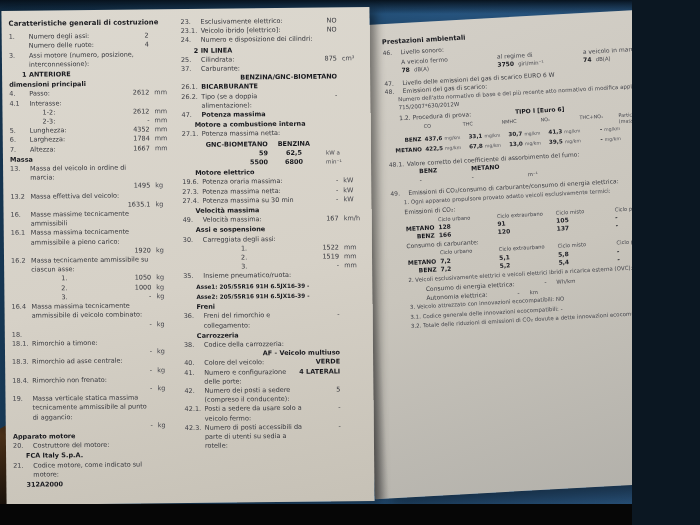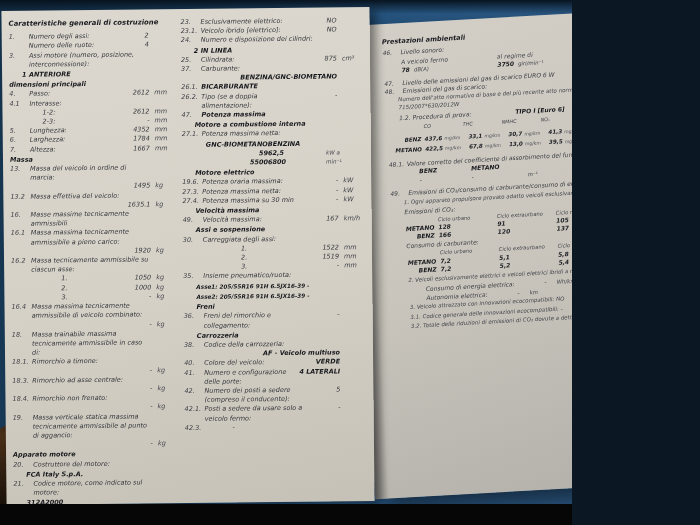--- a/index.html
+++ b/index.html
@@ -1,18 +1,18 @@
 <!DOCTYPE html>
 <html><head>
 <meta charset="utf-8">
 <style>
   html,body{margin:0;padding:0;background:#0b1722;}
-  .scene{position:relative;width:572px;height:525px;overflow:hidden;
+  .scene{position:relative;width:632px;height:525px;overflow:hidden;
     background:linear-gradient(100deg,#15334d 0%,#1d4568 30%,#275580 62%,#2f5e8c 100%);
-    font-family:"DejaVu Sans",sans-serif;color:#35363c;font-style:italic;}
+    font-family:"DejaVu Sans",sans-serif;color:#35363c;}
   .scene::after{content:"";position:absolute;inset:0;pointer-events:none;
     background:radial-gradient(120% 90% at 50% 40%,rgba(0,0,0,0) 60%,rgba(0,0,0,.28) 100%);}
   .top-strip{position:absolute;left:0;top:0;width:100%;height:14px;
     background:linear-gradient(180deg,rgba(6,16,26,.95),rgba(6,16,26,0));}
   .bottom-bar{position:absolute;left:0;bottom:0;width:100%;height:21px;background:#060606;z-index:6;}
   .corner-wood{position:absolute;left:0;bottom:18px;width:40px;height:92px;z-index:1;
     background:linear-gradient(15deg,#17100a,#4a3018 70%,#2a1b10);
     clip-path:polygon(0 15%,60% 0,100% 50%,55% 100%,0 100%);}
   .page{position:absolute;overflow:hidden;}
   .page.left{left:4px;top:9px;width:368px;height:494px;z-index:3;
@@ -37,21 +37,21 @@
   .b{font-weight:bold;color:#191a1f;}
   .hl{font-weight:bold;color:#1b1c21;margin-top:1px;}
   .ind1{padding-left:13px;}
   .ind2{padding-left:30px;}
   .ind3{padding-left:38px;}
   .small{font-size:5.7px;}
   
   .pt{margin:1px 0 1px 0;}
   .ptr{display:flex;align-items:baseline;}
   .ptc1{flex:none;width:86px;text-align:right;}
-  .ptc2{flex:none;width:52px;text-align:left;}
+  .ptc2{flex:none;width:52px;text-align:center;}
   .ptu{flex:none;width:30px;padding-left:6px;font-size:5.6px;color:#45464d;}
   
   .rp-inner{position:absolute;left:32px;top:14px;width:306px;font-size:6px;line-height:8.4px;color:#3b3c42;}
   .rp-inner .n{width:18px;}
   .rp-inner .doc-title{font-size:6.6px;margin-bottom:3px;}
   .s46{display:flex;margin:1px 0 4px 18px;}
   .s46c{flex:none;}
   .s46c:nth-child(1){width:96px;}
   .s46c:nth-child(2){width:86px;}
   .s46c:nth-child(3){width:110px;}
@@ -216,21 +216,20 @@
           <span class="t">Massa massima tecnicamente ammissibile di veicolo combinato:</span>
           <span class="u"></span>
         </div>
         <div class="line">
           <span class="t"></span>
           <span class="v">-</span>
           <span class="u">kg</span>
         </div>
         <div class="line">
           <span class="n">18.</span>
-          <span class="t">Massa trainabile massima tecnicamente ammissibile in caso di:</span>
           <span class="u"></span>
         </div>
         <div class="line">
           <span class="n">18.1.</span>
           <span class="t">Rimorchio a timone:</span>
           <span class="u"></span>
         </div>
         <div class="line">
           <span class="t"></span>
           <span class="v">-</span>
@@ -472,20 +471,21 @@
           <span class="u"></span>
         </div>
         <div class="line">
           <span class="n">42.1.</span>
           <span class="t">Posti a sedere da usare solo a veicolo fermo:</span>
           <span class="v">-</span>
           <span class="u"></span>
         </div>
         <div class="line">
           <span class="n">42.3.</span>
+          <span class="t">Numero di posti accessibili da parte di utenti su sedia a rotelle:</span>
           <span class="v">-</span>
           <span class="u"></span>
         </div>
       </div>
   </div>
 
   <div class="page right">
     <div class="rp-inner">
       <div class="doc-title">Prestazioni ambientali</div>
 

